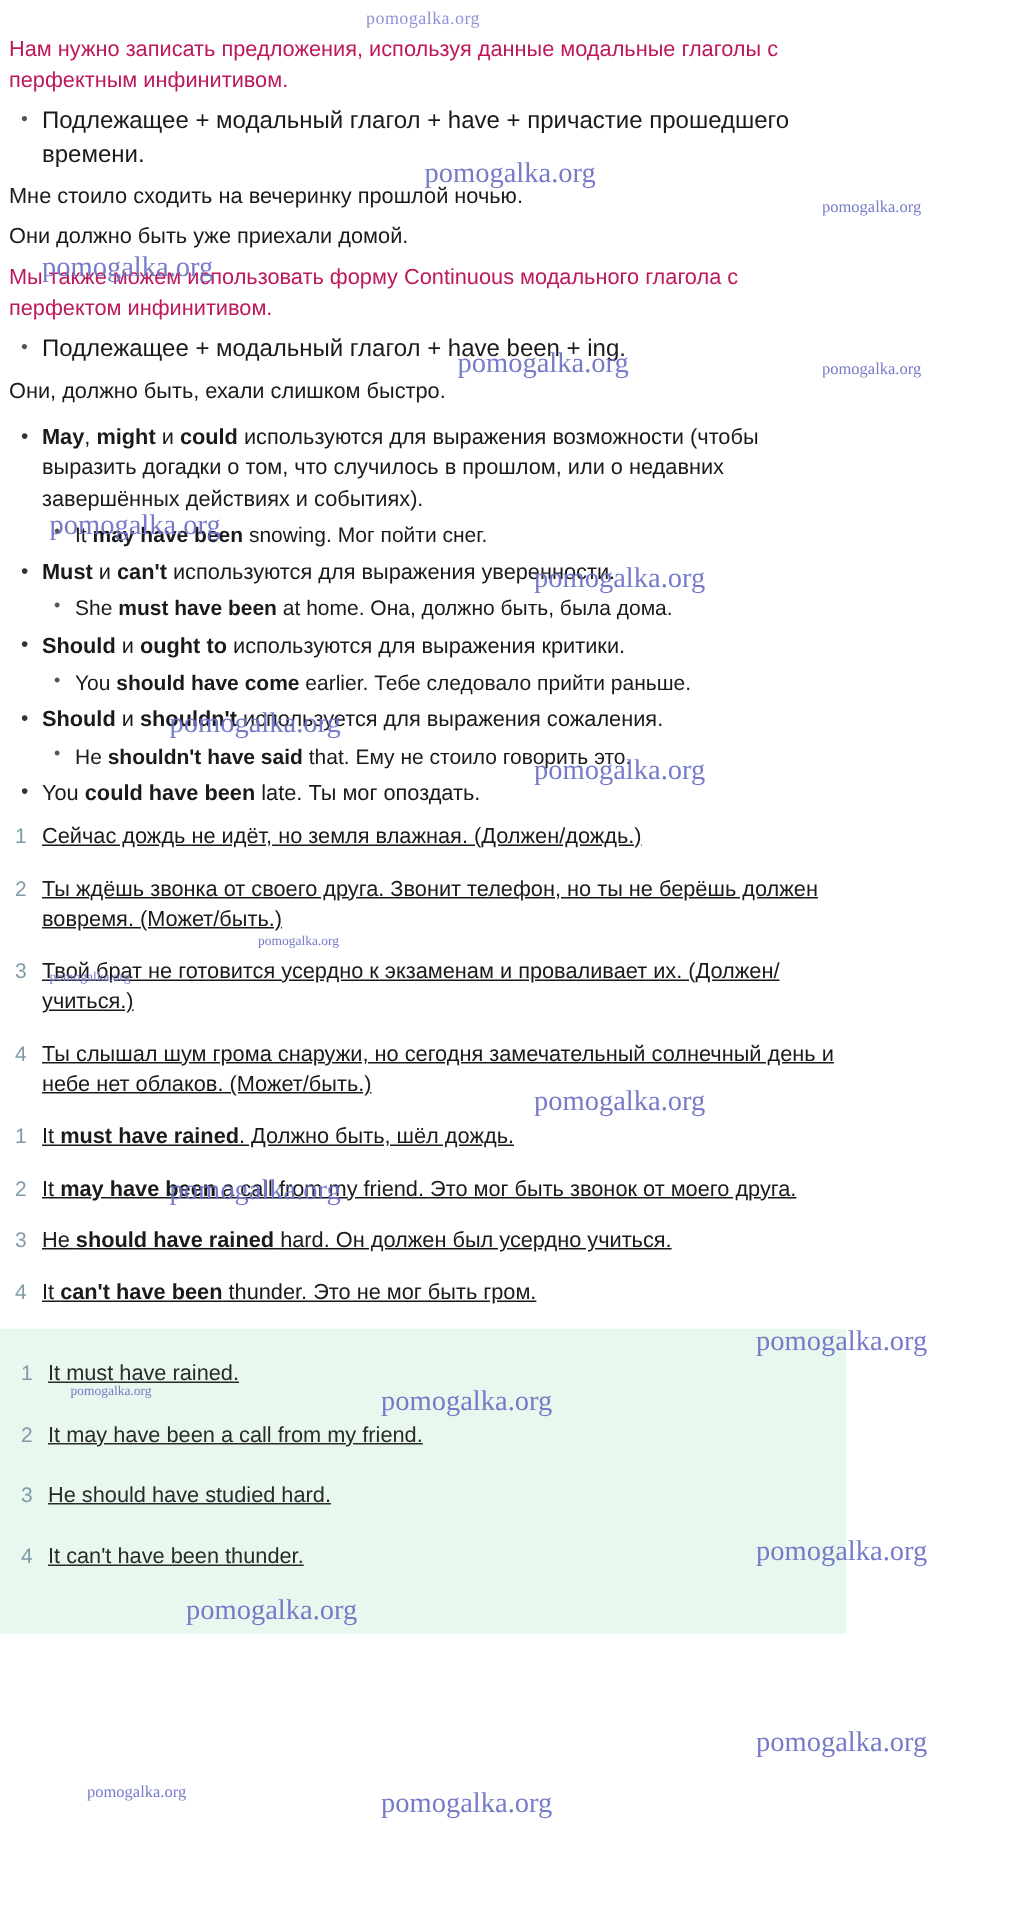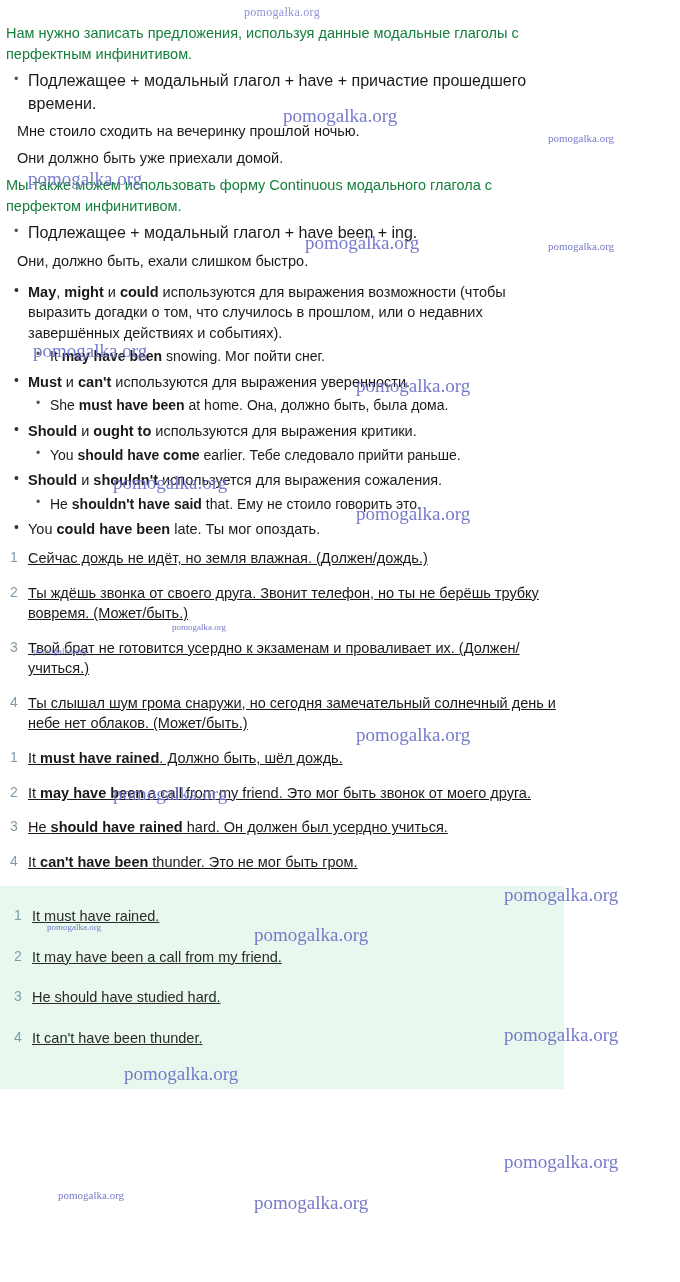--- a/index.html
+++ b/index.html
@@ -28,40 +28,40 @@
     font-size: 12px;
     letter-spacing: 0.3px;
     padding-top: 5px;
     padding-bottom: 3px;
     font-family: "Liberation Serif", serif;
   }
   p.para {
     margin: 0 0 6px 0;
     font-size: 14.5px;
     line-height: 1.42;
-    color: #15803d;
+    color: #be185d;
   }
   .bullet-line {
     margin: 0 0 6px 0;
     font-size: 16px;
     line-height: 1.4;
     padding-left: 22px;
     position: relative;
     color: #1a1a1a;
   }
   .bullet-line::before {
     content: "•";
     position: absolute;
     left: 8px;
     top: 0;
     color: #555;
     font-size: 13px;
   }
   .sent {
-    margin: 0 0 6px 11px;
+    margin: 0 0 6px 0;
     font-size: 14.5px;
     line-height: 1.45;
   }
   ul.rules {
     list-style: none;
     margin: 10px 0 4px 0;
     padding: 0;
   }
   ul.rules > li {
     position: relative;
@@ -187,21 +187,21 @@
       <li><span>You <b>could have been</b> late. Ты мог опоздать.</span></li>
     </ul>
 
   <ul class="numlist" id="tasks-list">
       <li class="numrow">
         <span class="num">1</span>
         <span class="txt">Сейчас дождь не идёт, но земля влажная. (Должен/дождь.)</span>
       </li>
       <li class="numrow">
         <span class="num">2</span>
-        <span class="txt">Ты ждёшь звонка от своего друга. Звонит телефон, но ты не берёшь трубку вовремя. (Может/быть.)</span>
+        <span class="txt">Ты ждёшь звонка от своего друга. Звонит телефон, но ты не берёшь должен вовремя. (Может/быть.)</span>
       </li>
       <li class="numrow">
         <span class="num">3</span>
         <span class="txt">Твой брат не готовится усердно к экзаменам и проваливает их. (Должен/учиться.)</span>
       </li>
       <li class="numrow">
         <span class="num">4</span>
         <span class="txt">Ты слышал шум грома снаружи, но сегодня замечательный солнечный день и небе нет облаков. (Может/быть.)</span>
       </li>
     </ul>

